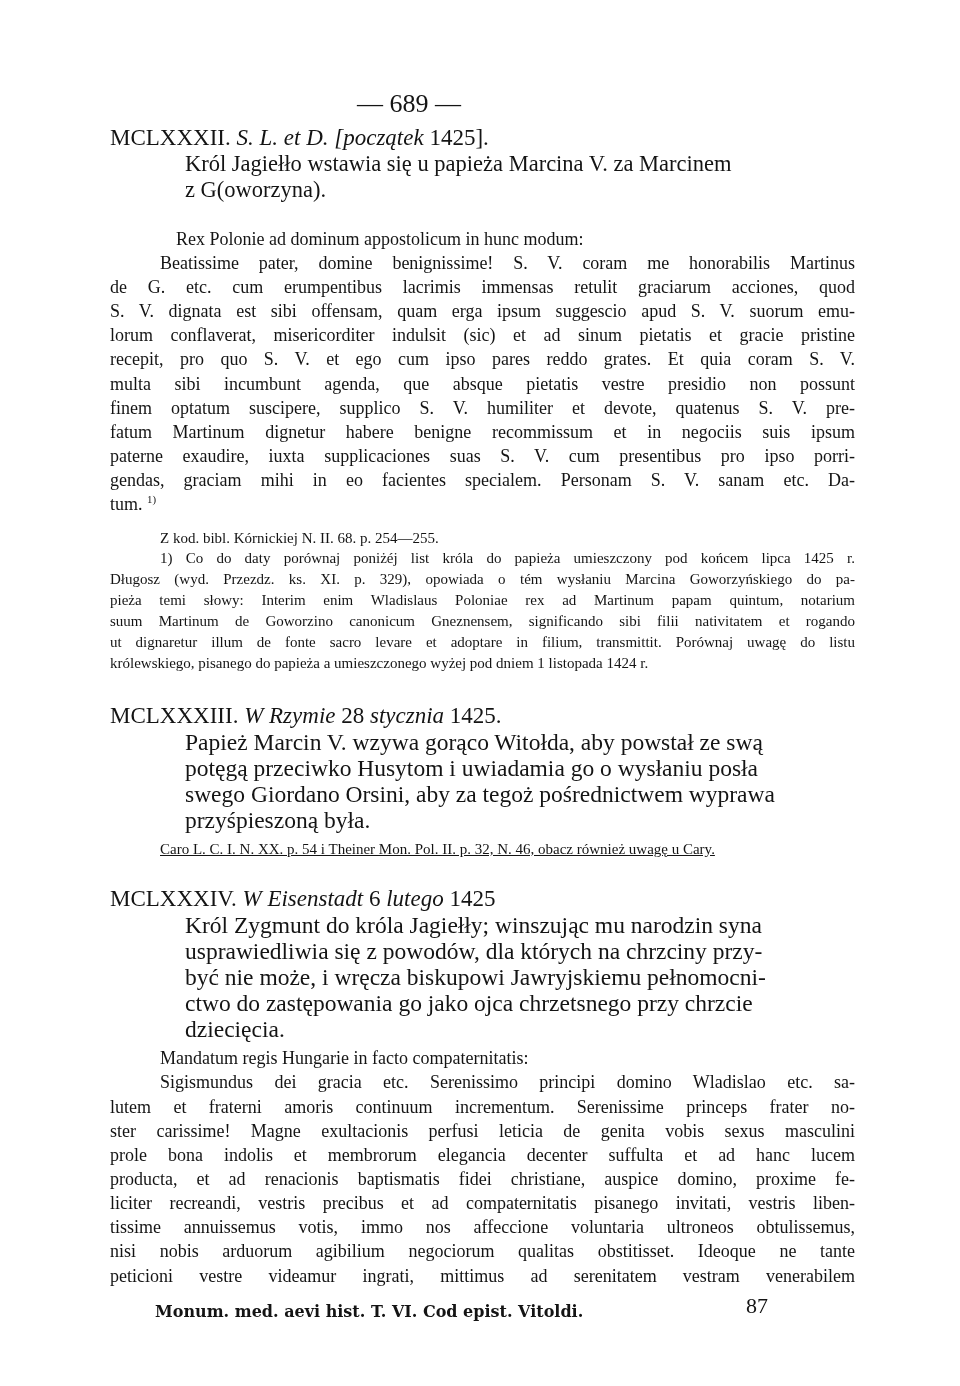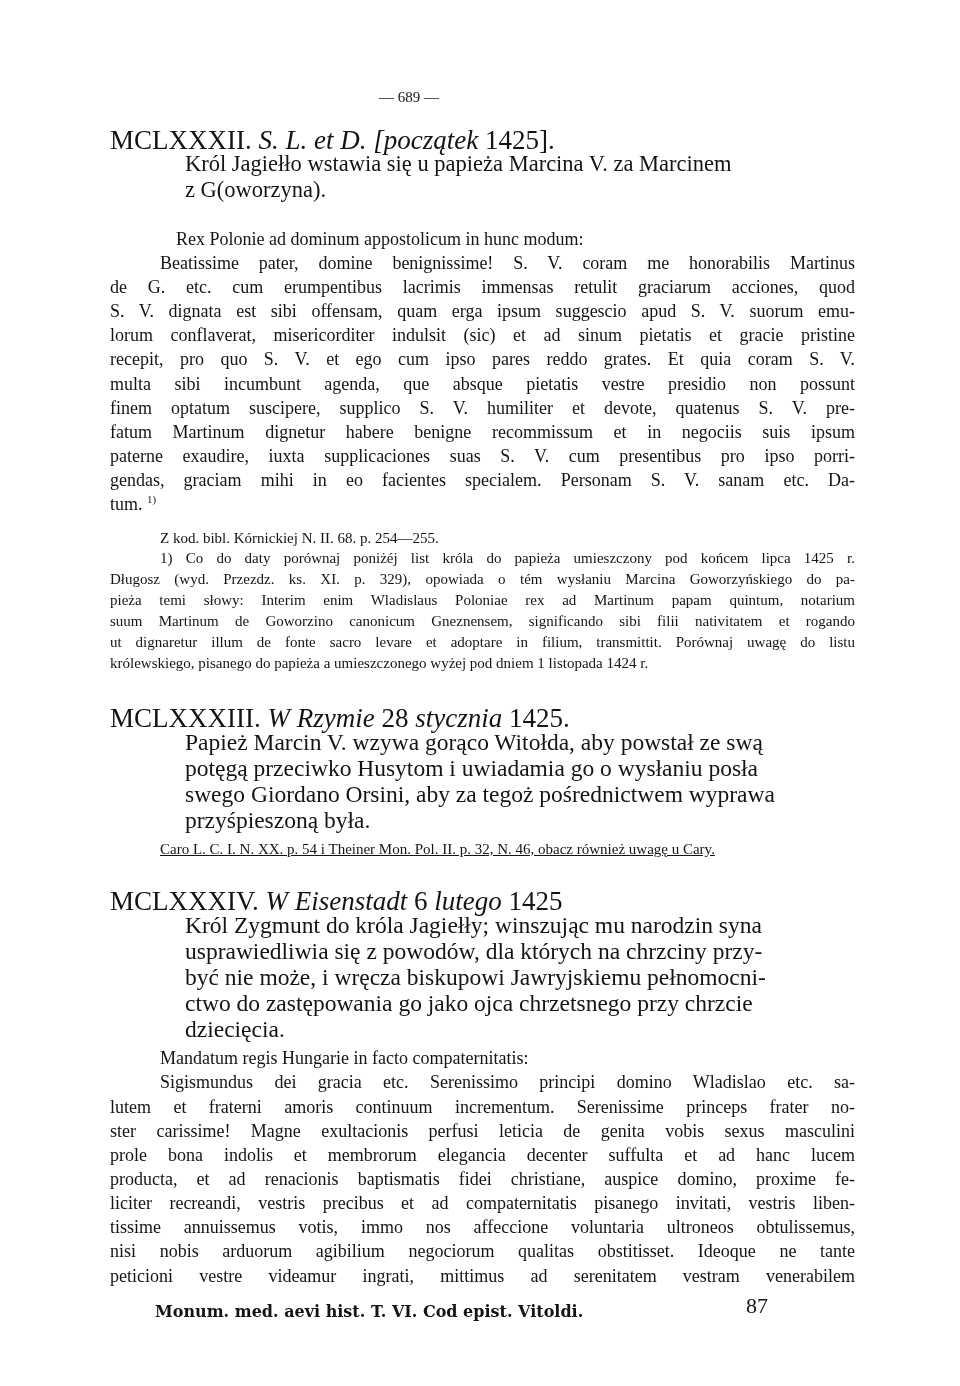--- a/index.html
+++ b/index.html
@@ -1,22 +1,22 @@
 <!DOCTYPE html>
 <html><head>
 <meta charset="utf-8">
 <style>
   html, body { margin: 0; padding: 0; background: #ffffff; }
   body {
     width: 960px; height: 1386px; position: relative; overflow: hidden;
     font-family: "Liberation Serif", "DejaVu Serif", serif; color: #141414;
   }
   .abs { position: absolute; white-space: nowrap; }
-  .pagenum { left: 0; width: 818px; top: 89px; text-align: center; font-size: 15px; }
-  .head { left: 110px; font-size: 27px; font-family: Liberation Serif, serif; }
+  .pagenum { left: 0; width: 818px; top: 89px; text-align: center; font-size: 26px; }
+  .head { left: 110px; font-size: 23px; font-family: Liberation Serif, serif; }
   .head i { font-style: italic; }
   .sum { left: 185px; font-size: 22.5px; }
   .sum.big { font-size: 23.5px; }
   .body-line { left: 110px; width: 745px; font-size: 18px; text-align: justify; text-align-last: justify; }
   .body-line.last { text-align-last: left; }
   .body-line.indent { left: 160px; width: 695px; }
   .note { left: 110px; width: 745px; font-size: 15px; text-align: justify; text-align-last: justify; }
   .note.last { text-align-last: left; }
   .note.indent { left: 160px; width: 695px; }
   .src { left: 160px; font-size: 15px; text-decoration: underline; }

